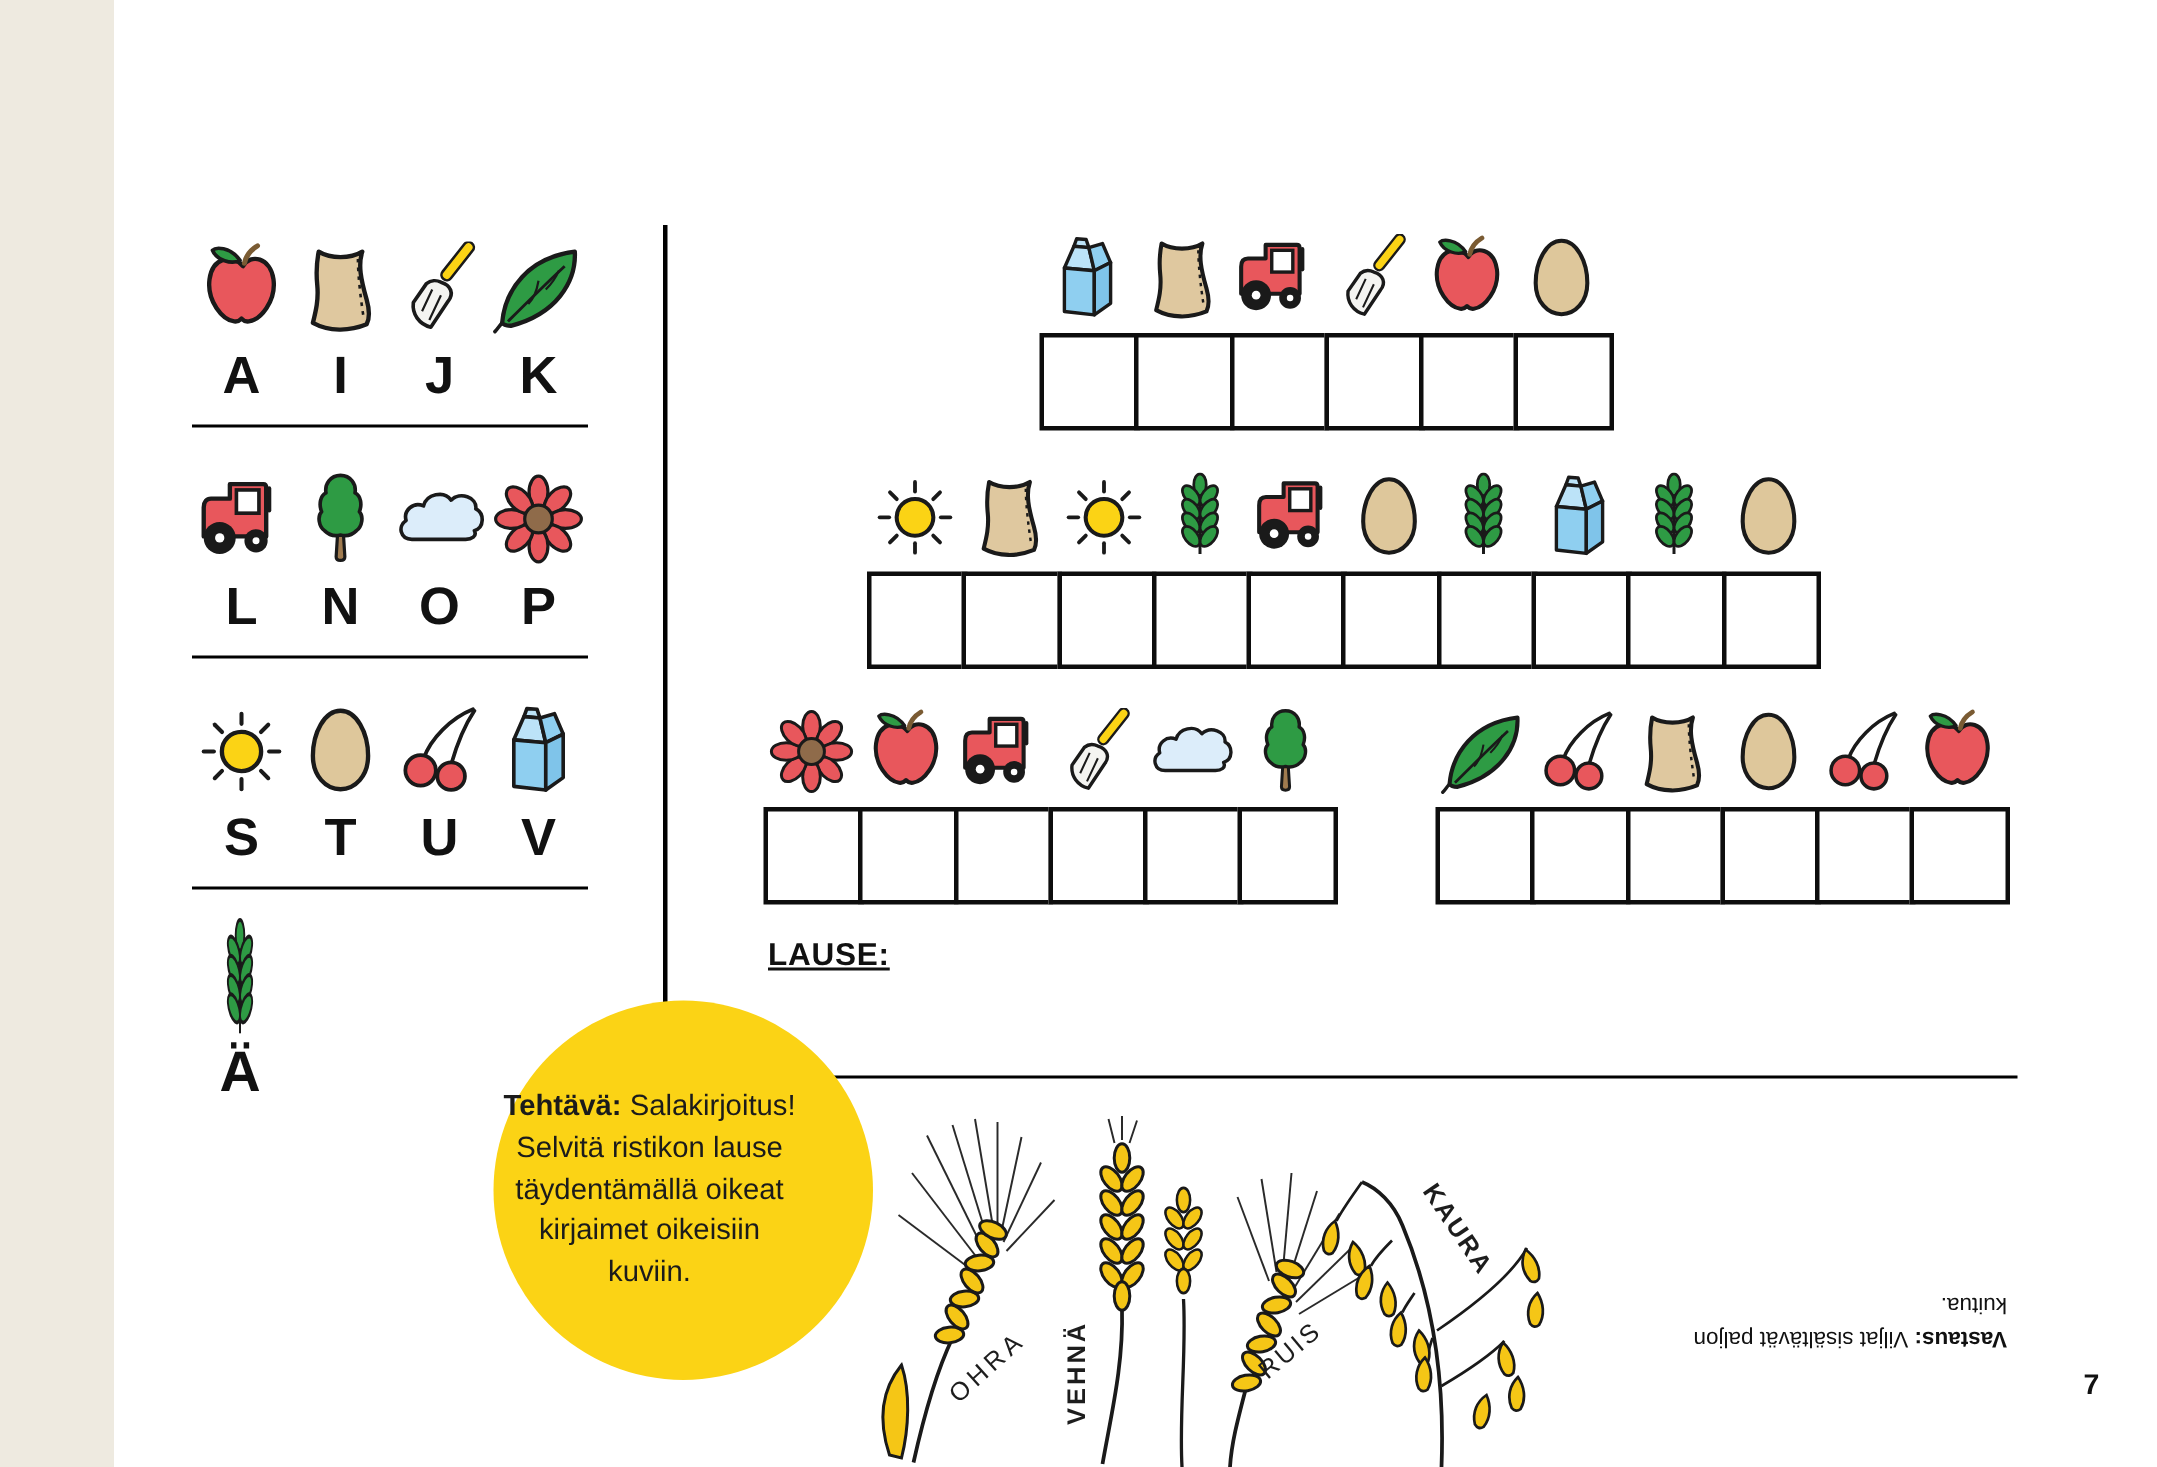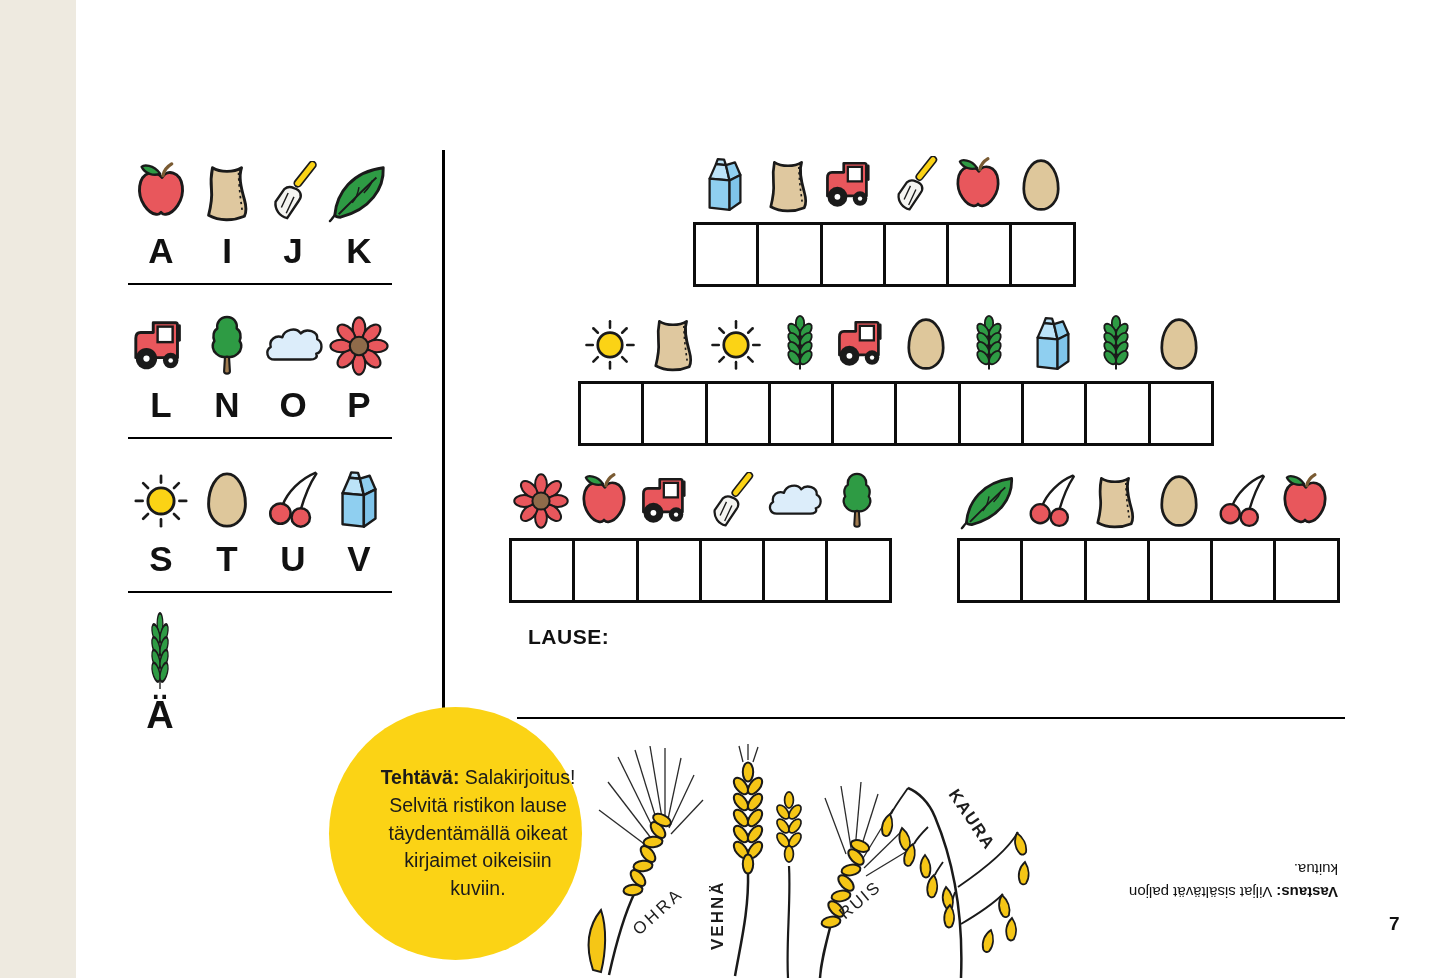--- a/index.html
+++ b/index.html
@@ -27,25 +27,25 @@
 
   
   .pz-row{position:absolute;}
   .pz-icons{display:flex;height:72px;align-items:flex-end;margin-bottom:4px;}
   .pz-icons .icon-cell{width:63.3px;flex:none;}
   .pz-icons .ico{width:58px;height:66px;}
   .pz-boxes{display:flex;}
   .pz-box{width:66.8px;height:65px;border:3.5px solid #0d0d0d;background:#fff;margin-left:-3.5px;}
   .pz-box:first-child{margin-left:0;}
 
-  .lause{left:528px;top:625px;font-size:21px;font-weight:bold;letter-spacing:.5px;}
+  .lause{left:512px;top:625px;font-size:21px;font-weight:bold;letter-spacing:.5px;text-decoration:underline;}
   .hline{left:517px;top:717px;width:828px;height:2px;background:#000;}
 
-  .task-circle{left:329px;top:707px;width:253px;height:253px;border-radius:50%;
-    background:var(--yellow,#FBD315);display:flex;align-items:center;justify-content:flex-end;text-align:center;}
+  .task-circle{left:329px;top:667px;width:253px;height:253px;border-radius:50%;
+    background:var(--yellow,#FBD315);display:flex;align-items:center;justify-content:flex-start;text-align:center;}
   .task-text{width:208px;font-size:19.5px;line-height:1.42;color:#1b1b1b;}
   .task-text b{font-weight:bold;}
 
   .grains{left:563px;top:742px;width:487px;height:236px;}
   .grains text{font-family:"Liberation Sans",sans-serif;fill:#1d1d1d;}
 
   .answer-rot{left:1088px;top:858px;width:250px;font-size:15px;line-height:1.5;transform:rotate(180deg);}
   .answer-rot b{font-weight:bold;}
   .pageno{left:1389px;top:913px;font-size:19px;font-weight:bold;}
 

